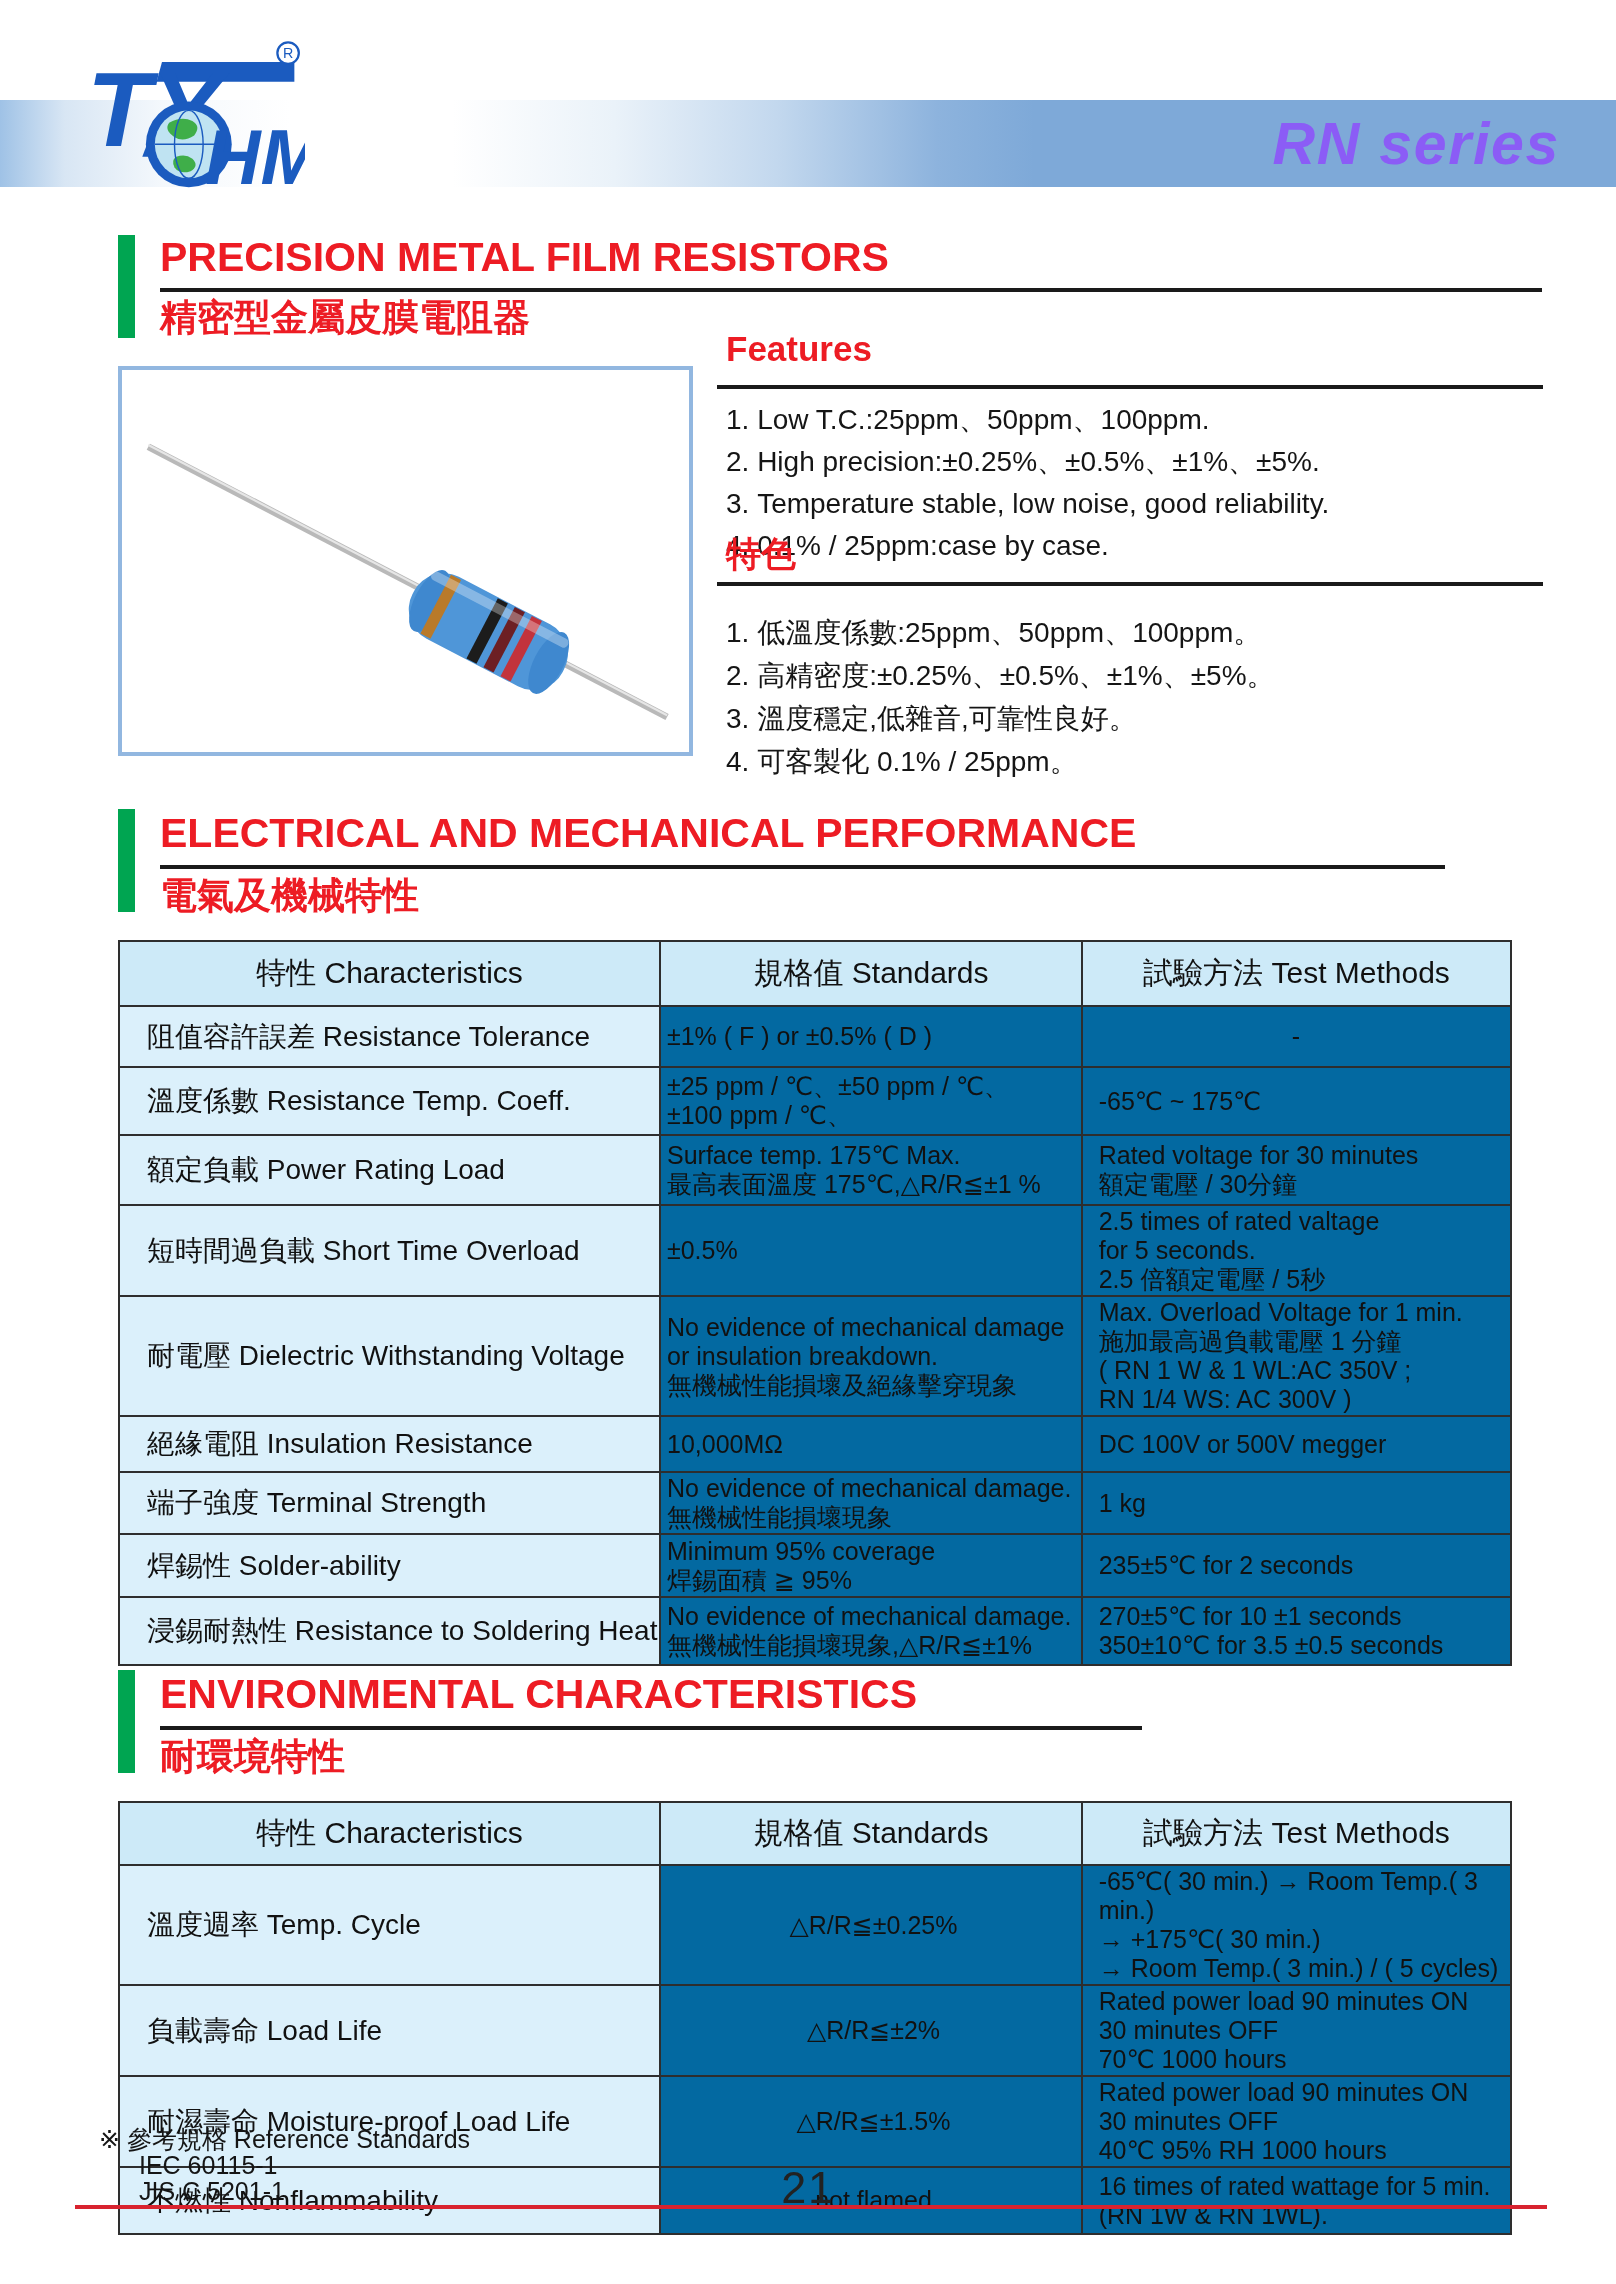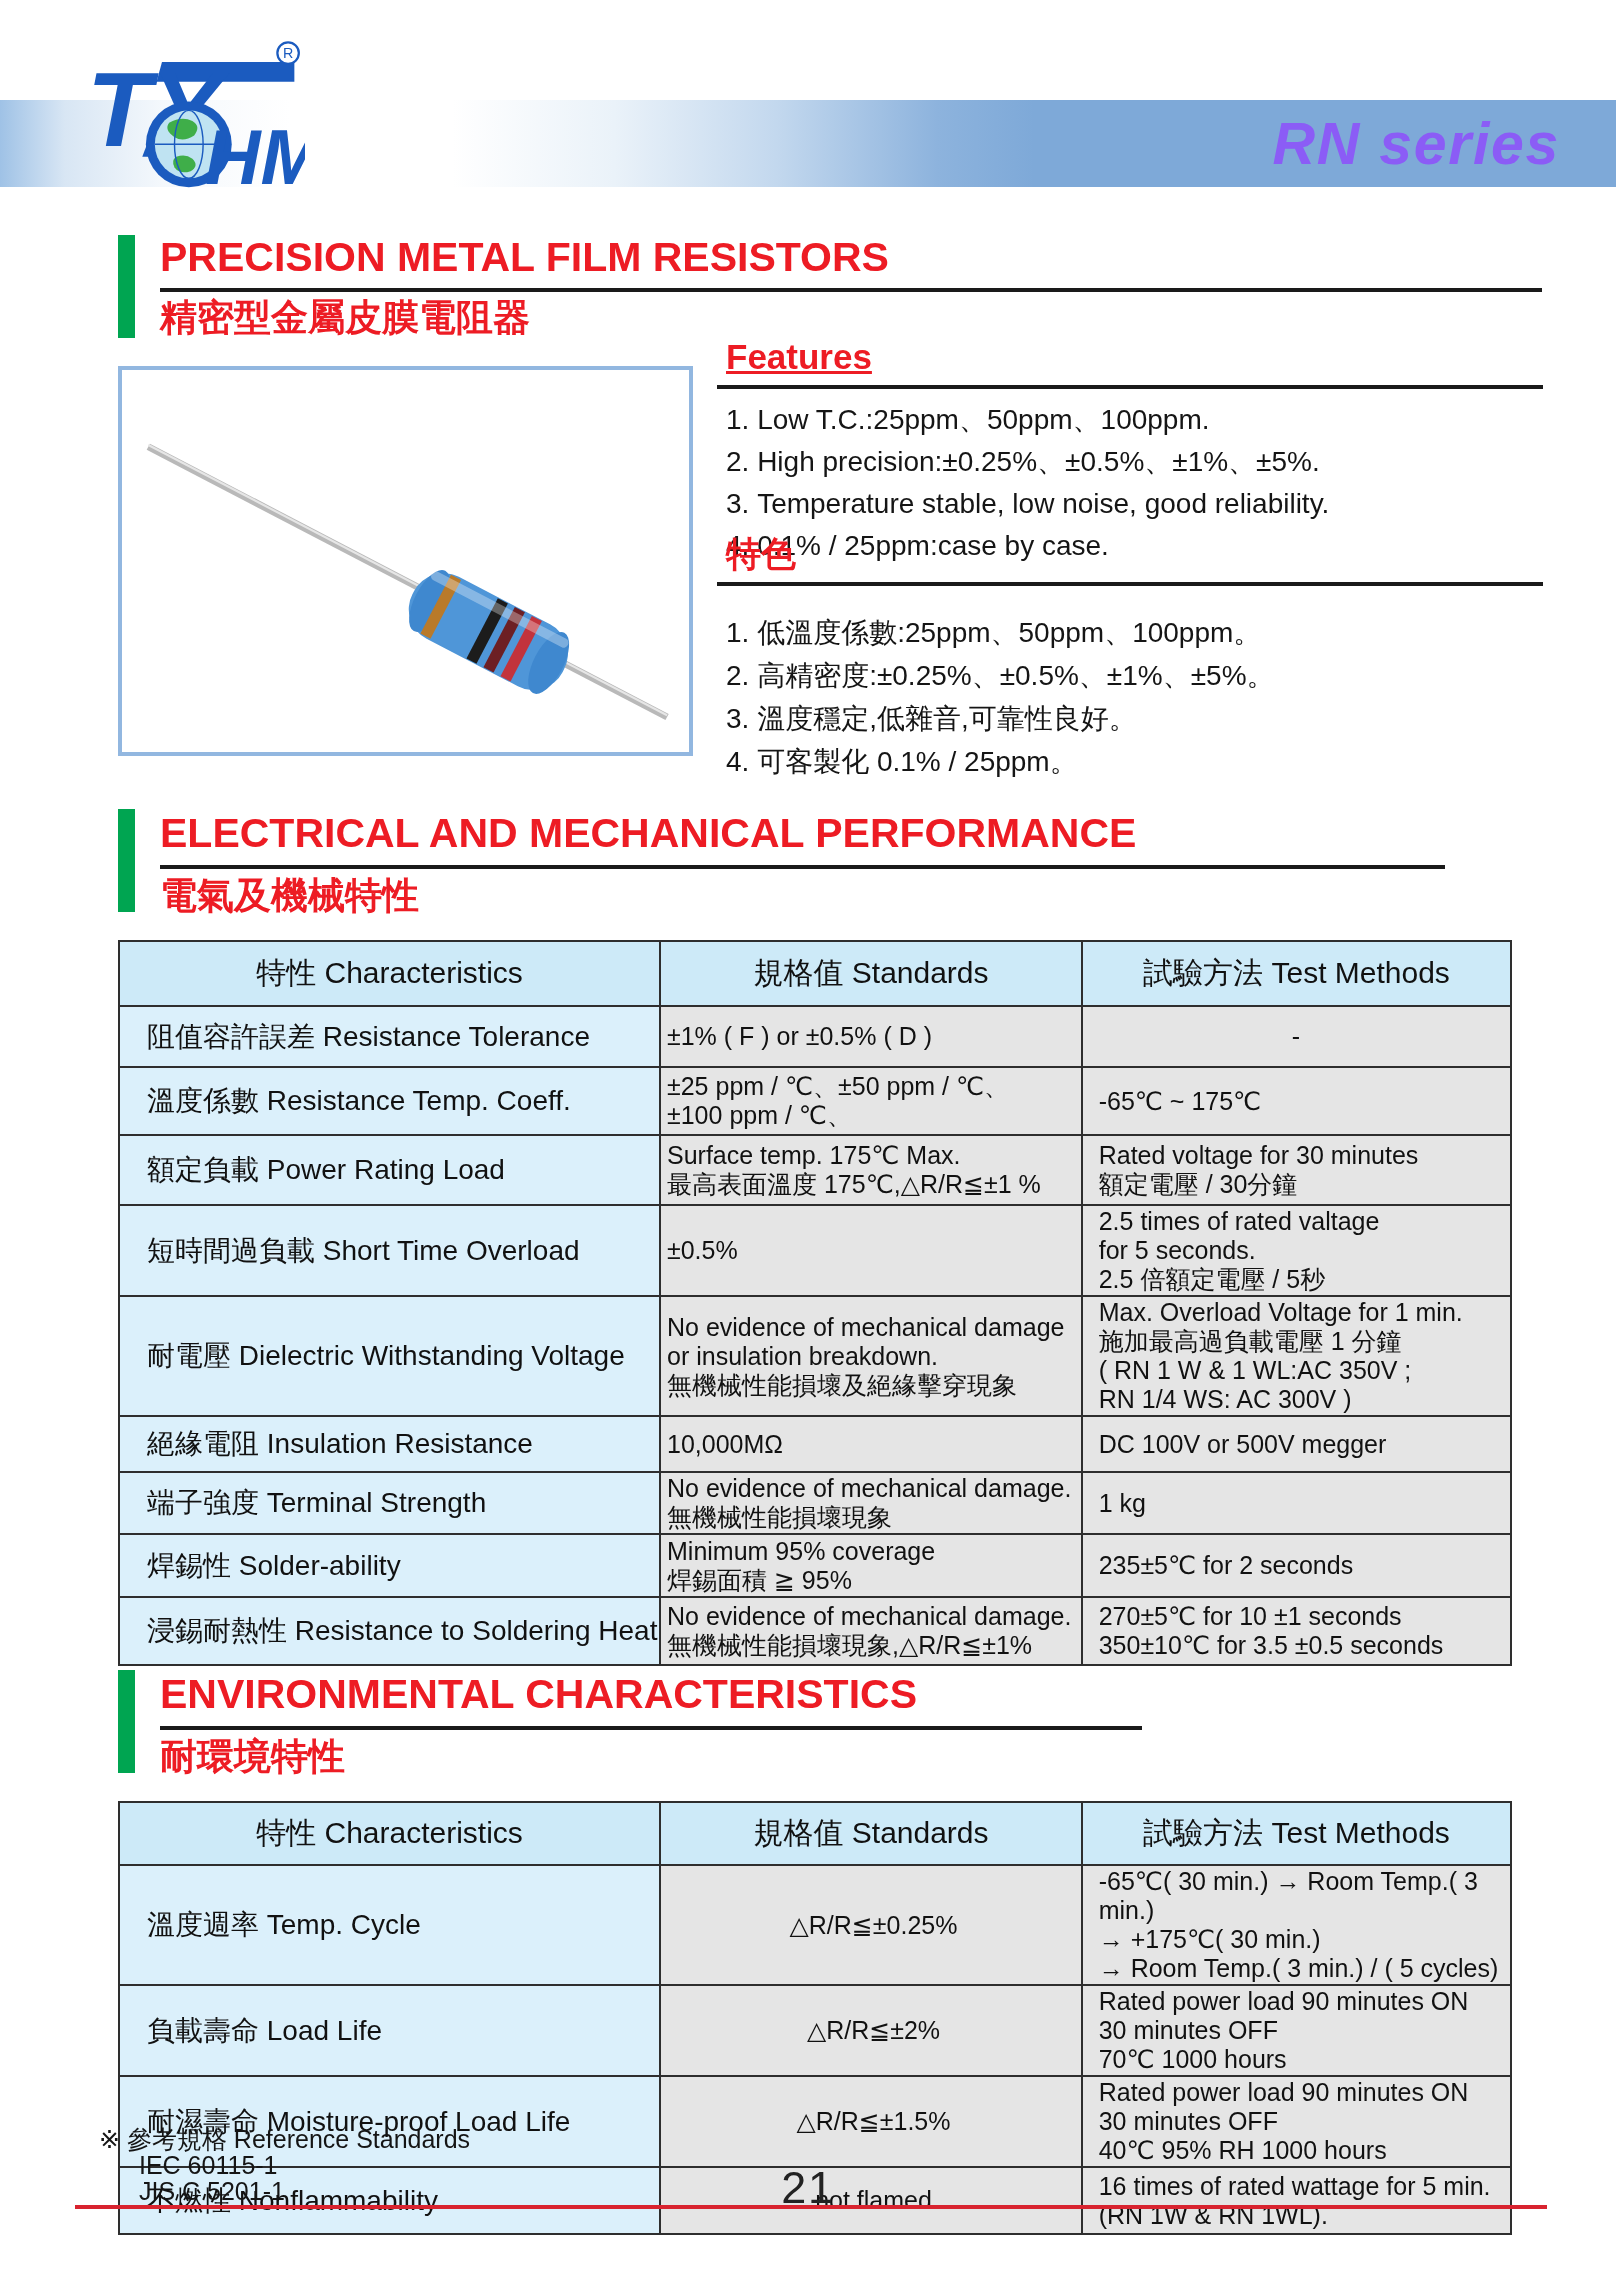--- a/index.html
+++ b/index.html
@@ -23,21 +23,21 @@
   
   .feat-title{position:absolute;left:726px;font-size:35px;line-height:40px;font-weight:bold;color:#ed1c24;}
   .feat-list{position:absolute;left:726px;font-size:28px;color:#151515;white-space:pre-line;}
   .feat-list.en{line-height:42px;}
   .feat-list.zh{line-height:43px;margin-top:15px;}
   
   .imgbox{position:absolute;left:118px;top:366px;width:575px;height:390px;
     border:4.4px solid #92b7e0;background:#ffffff;box-sizing:border-box;}
   
   table.spec{position:absolute;left:118px;border-collapse:collapse;table-layout:fixed;
-    width:1392px;background:#e5e5e5;}
+    width:1392px;background:#0369a1;}
   table.spec td,table.spec th{border:2.6px solid #2e2e2e;vertical-align:middle;
     font-weight:normal;box-sizing:border-box;}
   table.spec th{background:#cdeaf8;font-size:30px;text-align:center;color:#111;}
   table.spec td.c1{background:#dbf0fb;font-size:28px;padding-left:27px;text-align:left;}
   table.spec td.c2{font-size:25px;line-height:29px;padding-left:6px;white-space:pre-line;}
   table.spec td.c3{font-size:25px;line-height:29px;padding-left:15.7px;white-space:pre-line;}
   table.spec td.center{text-align:center;padding-left:0;}
   .t1 col.w1{width:541px}.t1 col.w2{width:422px}.t1 col.w3{width:429px}
   .t2 col.w1{width:541px}.t2 col.w2{width:422px}.t2 col.w3{width:429px}
   .t1 tr.hd{height:65px}
@@ -92,21 +92,21 @@
         <ellipse cx="498" cy="300" rx="17" ry="39" fill="#3f88cf"></ellipse>
         <rect x="352" y="262" width="13" height="76" fill="#b97a2a"></rect>
         <rect x="412" y="261" width="13" height="78" fill="#1c1c1c"></rect>
         <rect x="434" y="261" width="13" height="78" fill="#6d1f24"></rect>
         <rect x="456" y="261" width="13" height="78" fill="#c2333c"></rect>
         <rect x="332" y="266" width="176" height="11" rx="5" fill="#ffffff" opacity="0.32"></rect>
       </g>
     </svg>
   </div>
 
-  <div class="feat-title" style="top:337px;text-decoration:underline;">Features</div>
+  <div class="feat-title" style="top:329px;">Features</div>
   <div class="rule" style="left:717px;top:385px;width:826px;"></div>
   <div class="feat-list en" style="top:399px;">1. Low T.C.:25ppm、50ppm、100ppm.
 2. High precision:±0.25%、±0.5%、±1%、±5%.
 3. Temperature stable, low noise, good reliability.
 4. 0.1% / 25ppm:case by case.</div>
 
   <div class="feat-title" style="top:534px;">特色</div>
   <div class="rule" style="left:717px;top:582px;width:826px;"></div>
   <div class="feat-list zh" style="top:596px;">1. 低溫度係數:25ppm、50ppm、100ppm。
 2. 高精密度:±0.25%、±0.5%、±1%、±5%。

